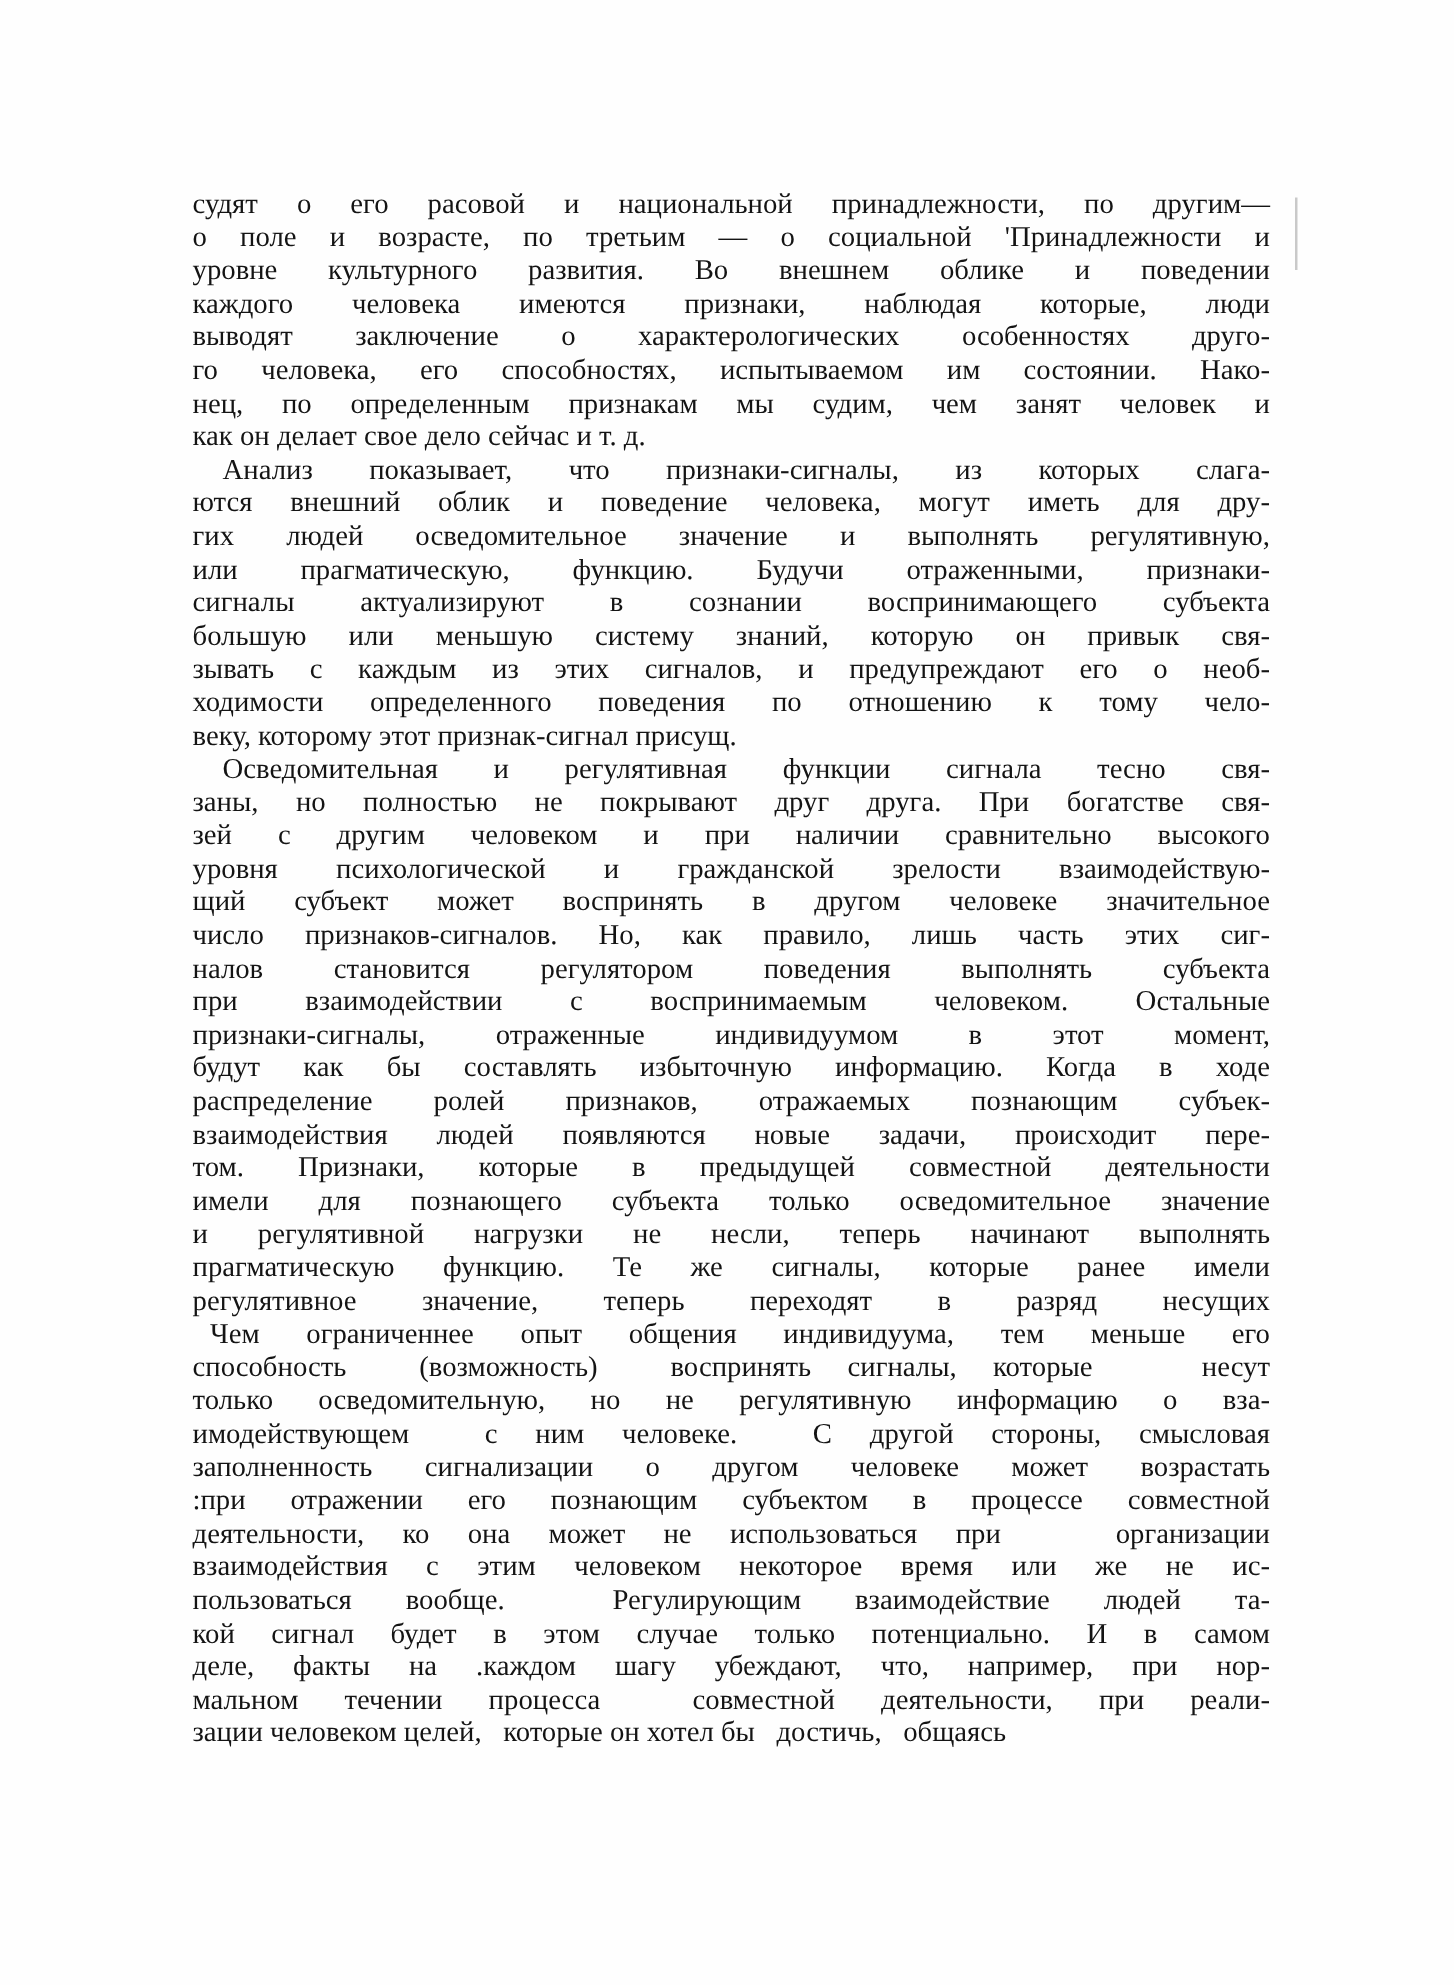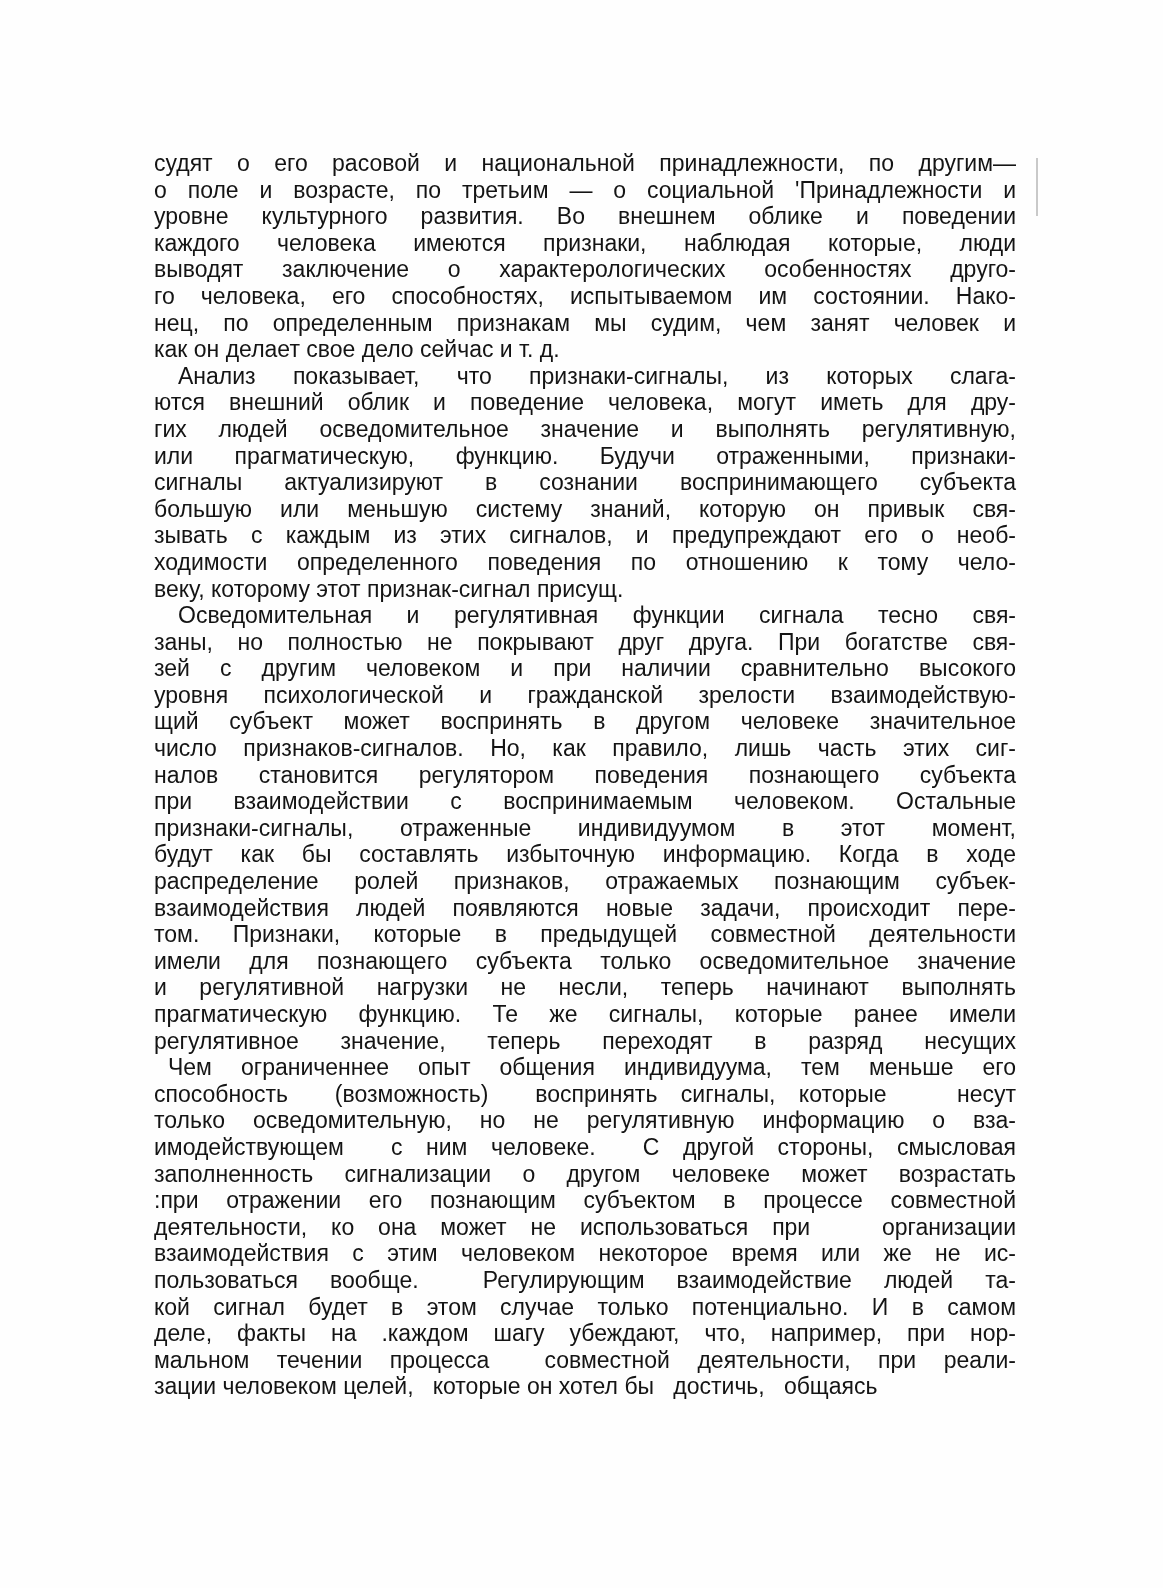--- a/index.html
+++ b/index.html
@@ -16,21 +16,21 @@
   .page {
     position: absolute;
     inset: 0;
     background: #fefefe;
   }
   .text-block {
     position: absolute;
     left: 154px;
     top: 150px;
     width: 862px;
-    font-family: Liberation Sans, sans-serif;
+    font-family: Liberation Serif, serif;
     font-size: 23px;
     line-height: 26.6px;
     color: #141414;
   }
   .paragraph {
     margin: 0;
     padding: 0;
   }
   .line {
     text-align: justify;
@@ -82,21 +82,21 @@
         <div class="line">ходимости определенного поведения по отношению к тому чело-</div>
         <div class="line last">веку, которому этот признак-сигнал присущ.</div>
       </div>
       <div class="paragraph">
         <div class="line indent-normal">Осведомительная и регулятивная функции сигнала тесно свя-</div>
         <div class="line">заны, но полностью не покрывают друг друга. При богатстве свя-</div>
         <div class="line">зей с другим человеком и при наличии сравнительно высокого</div>
         <div class="line">уровня психологической и гражданской зрелости взаимодействую-</div>
         <div class="line">щий субъект может воспринять в другом человеке значительное</div>
         <div class="line">число признаков-сигналов. Но, как правило, лишь часть этих сиг-</div>
-        <div class="line">налов становится регулятором поведения познающего субъекта</div>
+        <div class="line">налов становится регулятором поведения выполнять субъекта</div>
         <div class="line">при взаимодействии с воспринимаемым человеком. Остальные</div>
         <div class="line">признаки-сигналы, отраженные индивидуумом в этот момент,</div>
         <div class="line">будут как бы составлять избыточную информацию. Когда в ходе</div>
         <div class="line">распределение ролей признаков, отражаемых познающим субъек-</div>
         <div class="line">взаимодействия людей появляются новые задачи, происходит пере-</div>
         <div class="line">том. Признаки, которые в предыдущей совместной деятельности</div>
         <div class="line">имели для познающего субъекта только осведомительное значение</div>
         <div class="line">и регулятивной нагрузки не несли, теперь начинают выполнять</div>
         <div class="line">прагматическую функцию. Те же сигналы, которые ранее имели</div>
         <div class="line">регулятивное значение, теперь переходят в разряд несущих</div>

